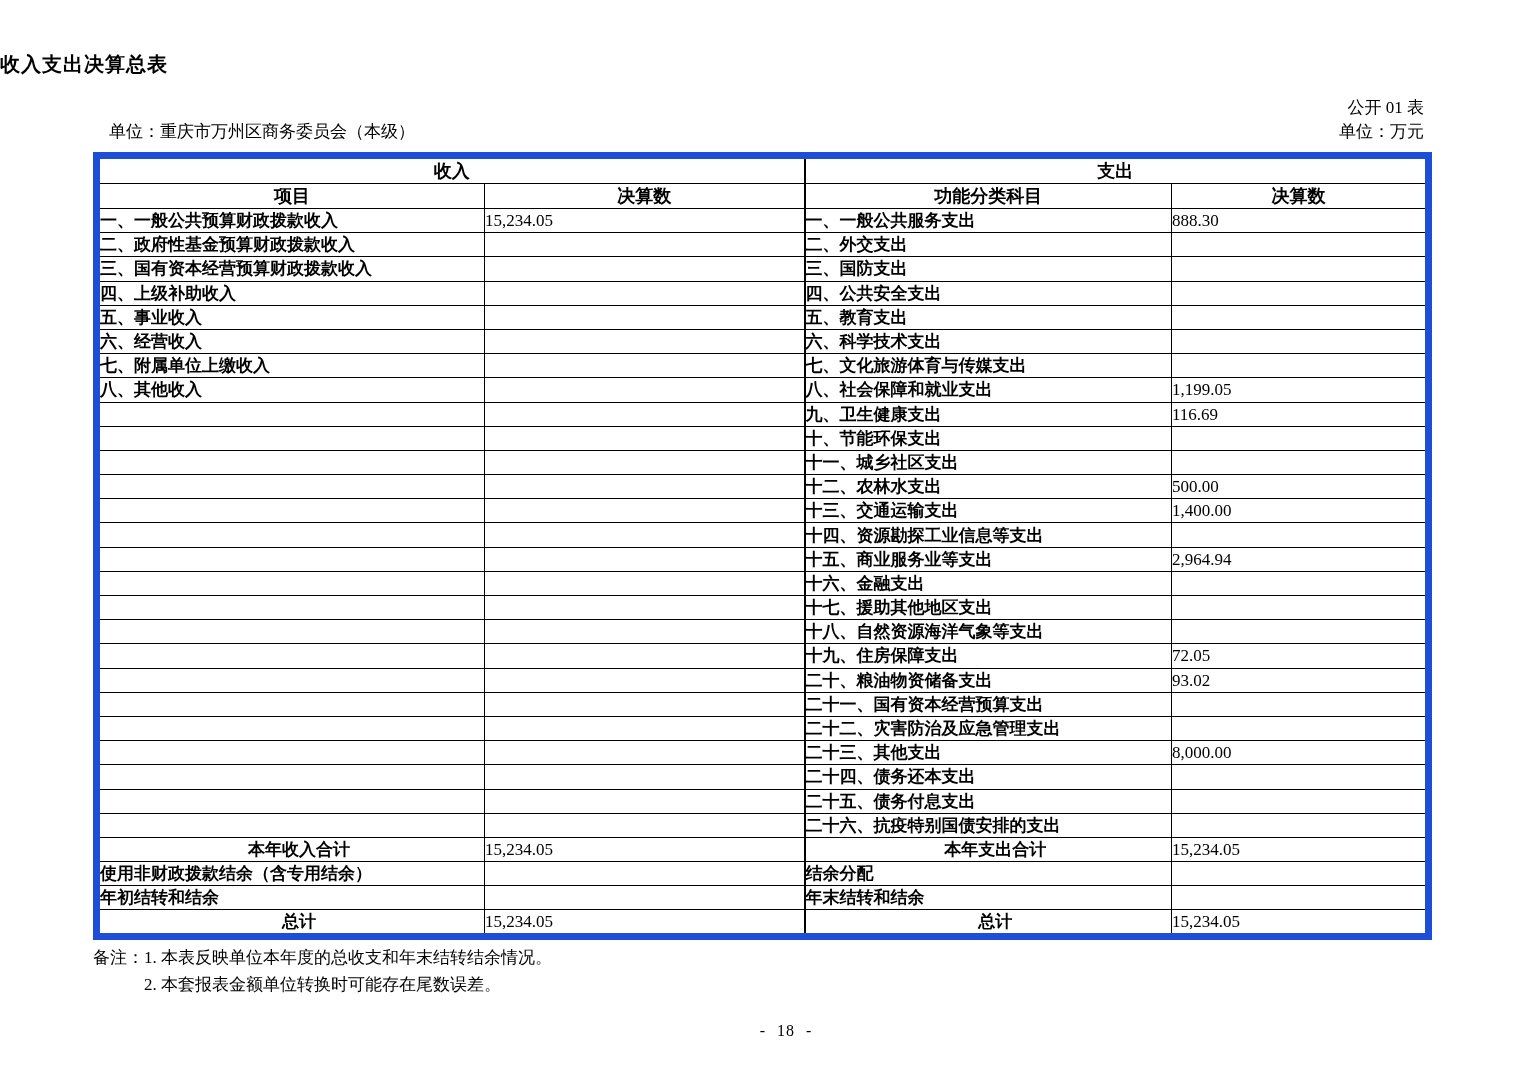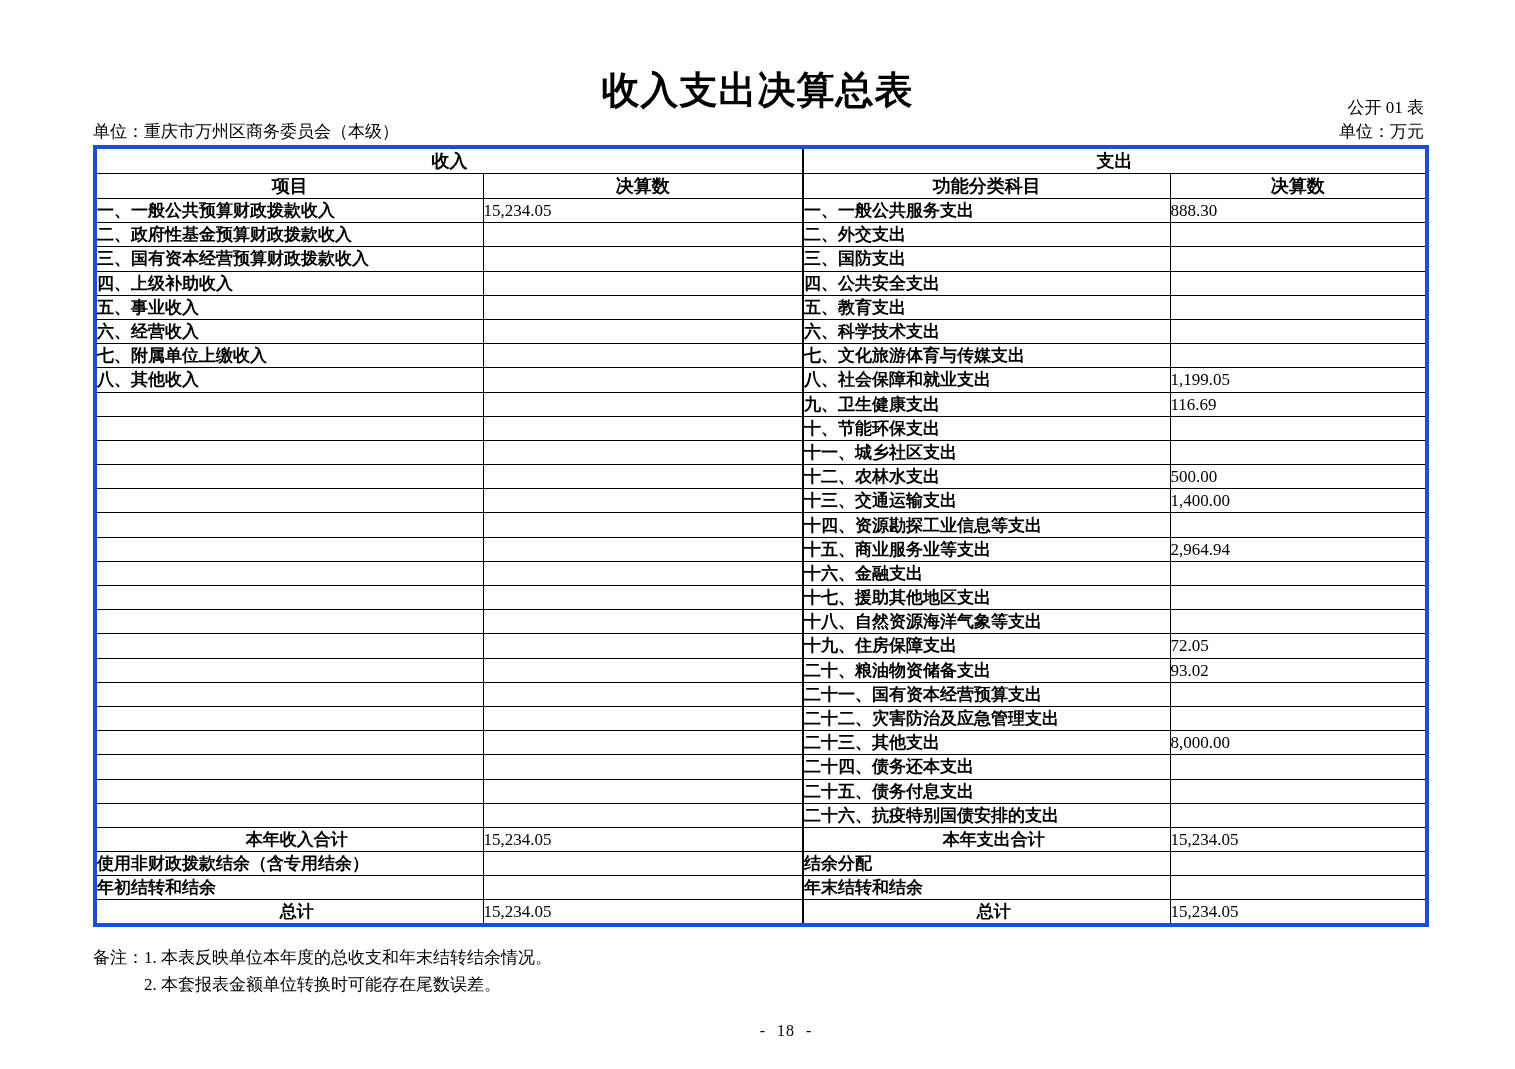--- a/index.html
+++ b/index.html
@@ -9,48 +9,46 @@
     width: 1515px;
     height: 1069px;
     background: #ffffff;
     color: #000000;
     font-family: "Liberation Serif", "DejaVu Serif", serif;
     overflow: hidden;
   }
   .doc-title {
     position: absolute;
     top: 51px; left: 0; width: 100%;
-    text-align: center;
-    font-size: 38px;
+    font-size: 20px;
     font-weight: bold;
     letter-spacing: 1px;
-    margin-top: 14px;
   }
   .table-code {
     position: absolute;
     top: 96px; right: 91px;
     font-size: 17px;
   }
   .org-unit {
     position: absolute;
-    top: 120px; left: 93px;
+    top: 120px; left: 109px;
     font-size: 17px;
   }
   .currency-unit {
     position: absolute;
     top: 120px; right: 91px;
     font-size: 17px;
   }
   table.budget {
     position: absolute;
-    top: 145px; left: 93px;
+    top: 152px; left: 93px;
     width: 1332px;
     border-collapse: collapse;
     table-layout: fixed;
-    border: 4px solid #1d4ed8;
+    border: 7px solid #1d4ed8;
   }
   table.budget th, table.budget td {
     border: 1px solid #000;
     padding: 0;
     overflow: hidden;
     white-space: nowrap;
   }
   table.budget thead tr { height: 23px; }
   table.budget thead th {
     font-size: 18px;

